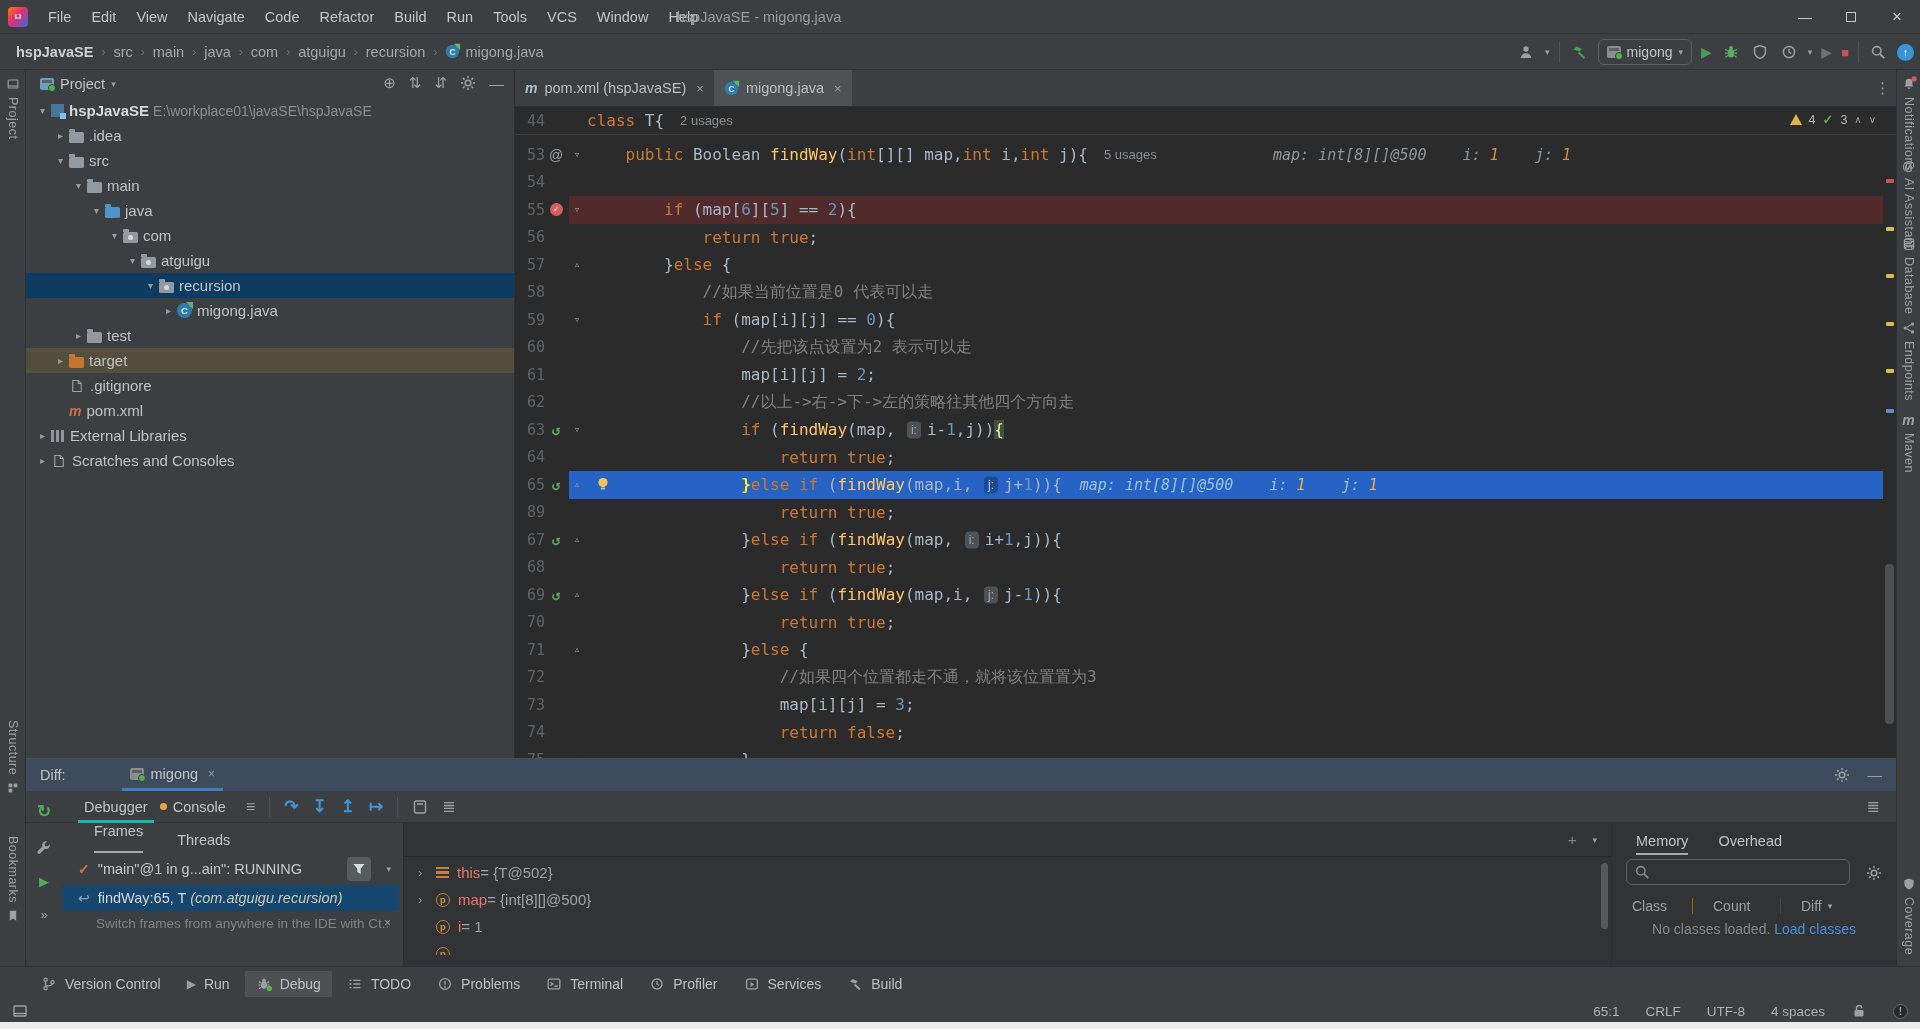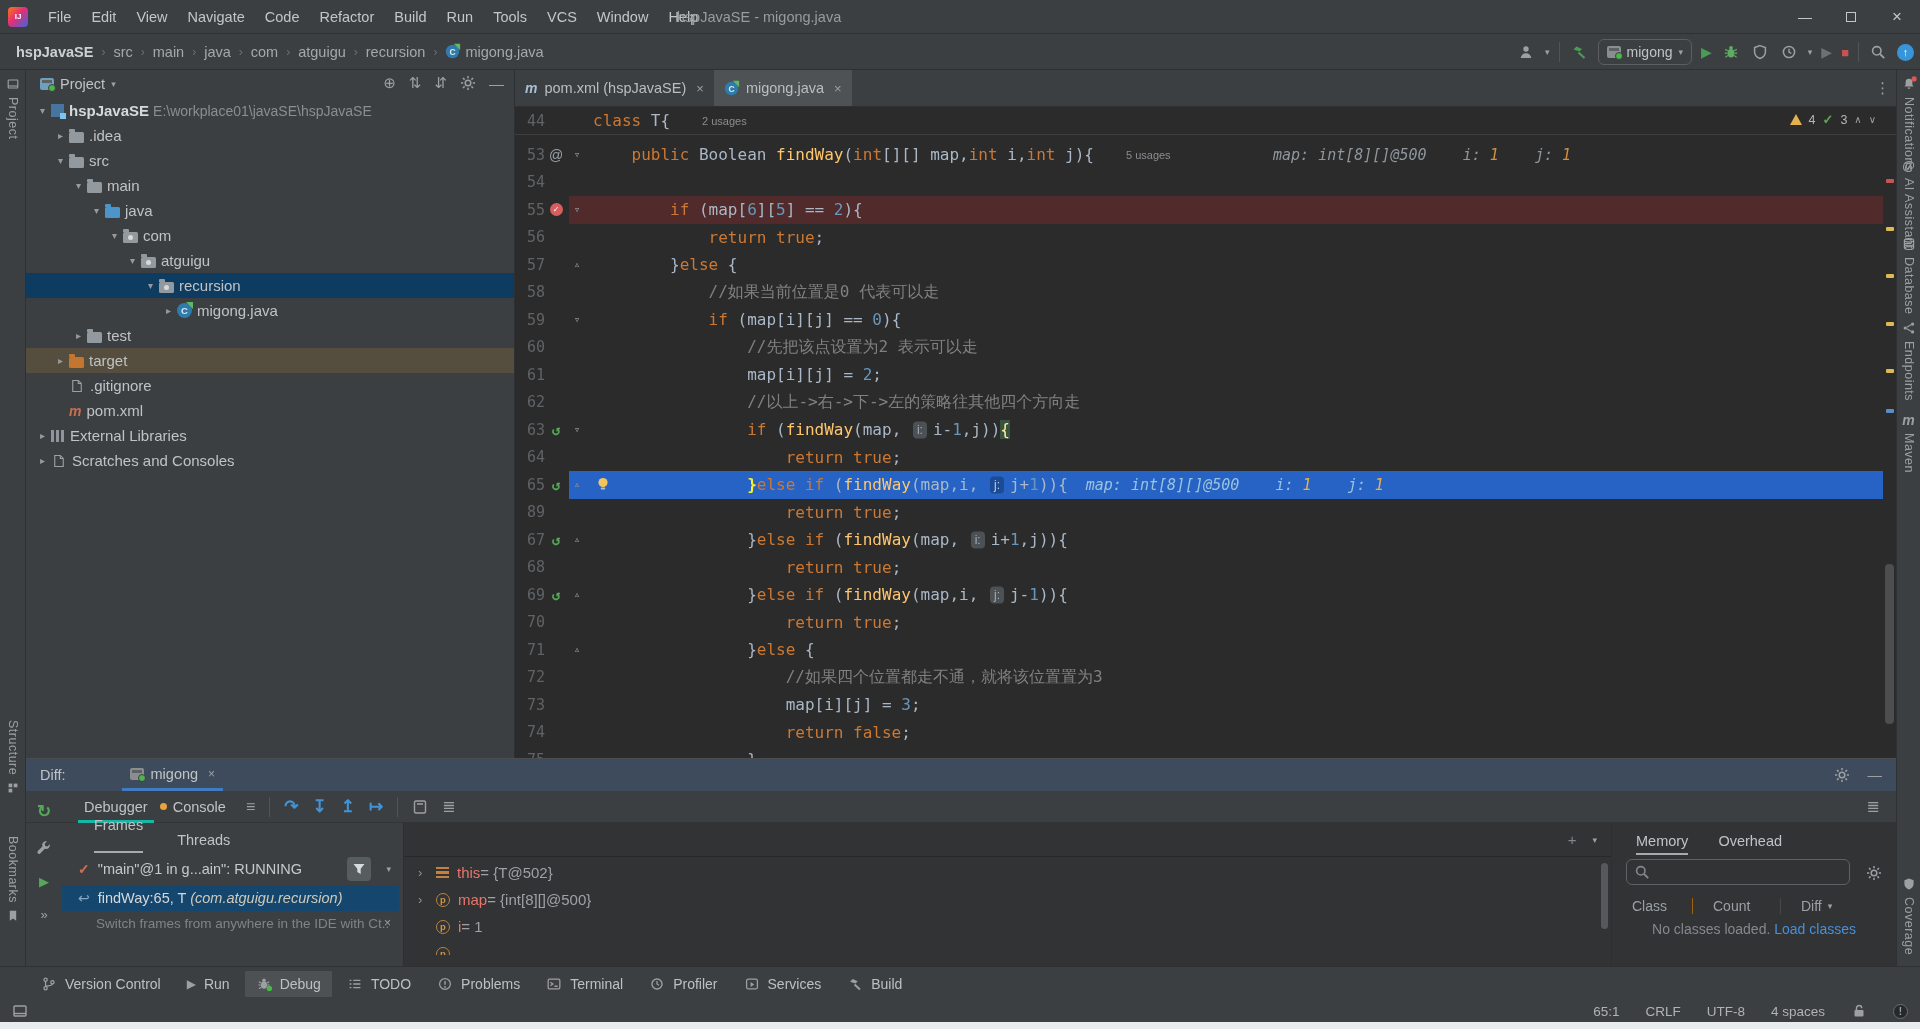--- a/index.html
+++ b/index.html
@@ -76,33 +76,33 @@
   .etab.active{background:#4e5254}
   .etab .x{color:#9aa0a3;font-size:13px;margin-left:3px}
   .tab-more{position:absolute;right:6px;top:9px;color:#9da0a2;font-size:15px}
   #codearea{position:absolute;left:0;right:0;top:37px;bottom:0;font-family:"DejaVu Sans Mono",monospace;font-size:16px;color:#a9b7c6;overflow:hidden}
   #sticky-line{height:28px;border-bottom:1px solid #3f3f3f;display:flex;align-items:center;position:relative}
   #code-lines{position:absolute;left:0;right:0;top:34px;bottom:0;overflow:hidden}
   .cl{position:relative;height:27.5px;display:flex;align-items:center}
   .ln{width:30px;text-align:right;color:#606366;font-size:15px;flex:none;position:relative;z-index:2}
   .gut{width:22px;flex:none;display:flex;justify-content:center;align-items:center;position:relative;z-index:2}
   .fold{width:20px;flex:none;text-align:center;color:#8c9196;font-size:11px;position:relative;z-index:2}
-  .codetext{white-space:pre;margin-left:6px;position:relative;z-index:2}
+  .codetext{white-space:pre;position:relative;z-index:2}
   .bgfill{position:absolute;left:54px;right:13px;top:0;bottom:0;z-index:1}
   .bg-bp{background:#512b2b}
   .bg-exec{background:#2663c5}
   .t-kw{color:#cc7832}
   .t-num{color:#6897bb}
   .t-cmt{color:#808080}
   .t-fn{color:#ffc66b}
   .t-chip{background:#4c5156;color:#a4adb5;border-radius:4px;font-size:12px;padding:0 4px;margin:0 6px 0 2px;font-family:"Liberation Sans",sans-serif;display:inline-block;line-height:17px;transform:translateY(-1.5px)}
   .hl-exec .t-chip{background:#1d4a94;color:#b9cfe4}
   .t-mb{color:#ffef28;font-weight:bold}
   .t-bh{background:#3a5340;color:#ffef98}
-  .usages{color:#8a8d90;font-size:11px;margin-left:32px;font-family:"Liberation Sans",sans-serif;position:relative;z-index:2}
+  .usages{color:#8a8d90;font-size:13px;margin-left:16px;font-family:"Liberation Sans",sans-serif;position:relative;z-index:2}
   .dhint{font-style:italic;font-size:15px;color:#8f979e;margin-left:18px;white-space:pre;position:relative;z-index:2}
   .dhint .v{color:#d08f3f}
   .hl-exec .dhint{color:#9cc3de}
   .hl-exec .dhint .v{color:#e8b04c}
   .dhint.abs-hint{position:absolute;left:758px;top:0;height:100%;display:flex;align-items:center;margin-left:0}
   .bp-ic{width:13px;height:13px;border-radius:50%;background:#db5c5c;color:#fff;font-size:8px;display:flex;align-items:center;justify-content:center;font-family:"Liberation Sans",sans-serif}
   .rec-ic{color:#55a857;font-size:14px;font-weight:bold}
   .at-ic{color:#9aa0a5;font-size:14px;font-family:"Liberation Sans",sans-serif}
   .bulb{position:absolute;left:80px;top:5px;z-index:3}
   .inspections{position:absolute;right:20px;top:42px;display:flex;align-items:center;gap:7px;font-family:"Liberation Sans",sans-serif;font-size:12.5px;color:#b4b7b9;z-index:5}
@@ -125,21 +125,21 @@
   .badge-dot{width:7px;height:7px;border-radius:50%;background:#e8a33d}
   .step-ic{color:#4193d5;font-size:17px;font-weight:bold}
   .gray-ic{color:#9da0a2;font-size:16px}
   .dbg-left{position:absolute;left:0;top:32px;width:36px;bottom:0;display:flex;flex-direction:column;align-items:center;padding-top:10px;gap:18px}
   .rerun-ic{color:#55a857;font-size:17px;font-weight:bold}
   .resume-ic{color:#55a857;font-size:13px}
   .chevx2{color:#9da0a2;font-size:13px}
   .frames-col{position:absolute;left:36px;top:64px;width:342px;bottom:0;border-right:1px solid #2d2f31}
   .f-tabs{height:30px;display:flex;align-items:flex-end;gap:34px;padding-left:32px;font-size:14.5px;color:#c0c3c5}
   .f-tab{padding-bottom:5px}
-  .f-tab.active{border-bottom:2px solid #a7abad;padding-bottom:18px}
+  .f-tab.active{border-bottom:2px solid #a7abad;padding-bottom:12px}
   .f-thread{height:32px;display:flex;align-items:center;padding-left:16px;gap:8px;font-size:14.5px;color:#c6c9cb;position:relative}
   .thread-check{color:#d96c4f;font-size:14px;font-weight:bold}
   .funnel-btn{position:absolute;right:32px;width:24px;height:24px;border-radius:4px;background:#575c5f;display:flex;align-items:center;justify-content:center}
   .f-frame{height:26px;display:flex;align-items:center;padding-left:16px;gap:8px;font-size:14.5px;background:#14466e;color:#d5d8da;margin-right:4px}
   .frame-pkg{font-style:italic;color:#cfcaba}
   .frame-arrow{color:#86a7c3;font-size:14px}
   .f-hint{height:24px;display:flex;align-items:center;padding-left:34px;font-size:13.5px;color:#7e8488;position:relative}
   .f-hint .x{position:absolute;right:12px;color:#9aa0a3;font-size:12px}
   .vars-col{position:absolute;left:378px;top:64px;width:1208px;bottom:0;background:#313335;border-right:1px solid #2d2f31}
   .eval{height:34px;border-bottom:1px solid #26282a;display:flex;align-items:center;padding:0 14px;font-family:"DejaVu Sans Mono",monospace;font-style:italic;font-size:15px;color:#6e757b;position:relative}

